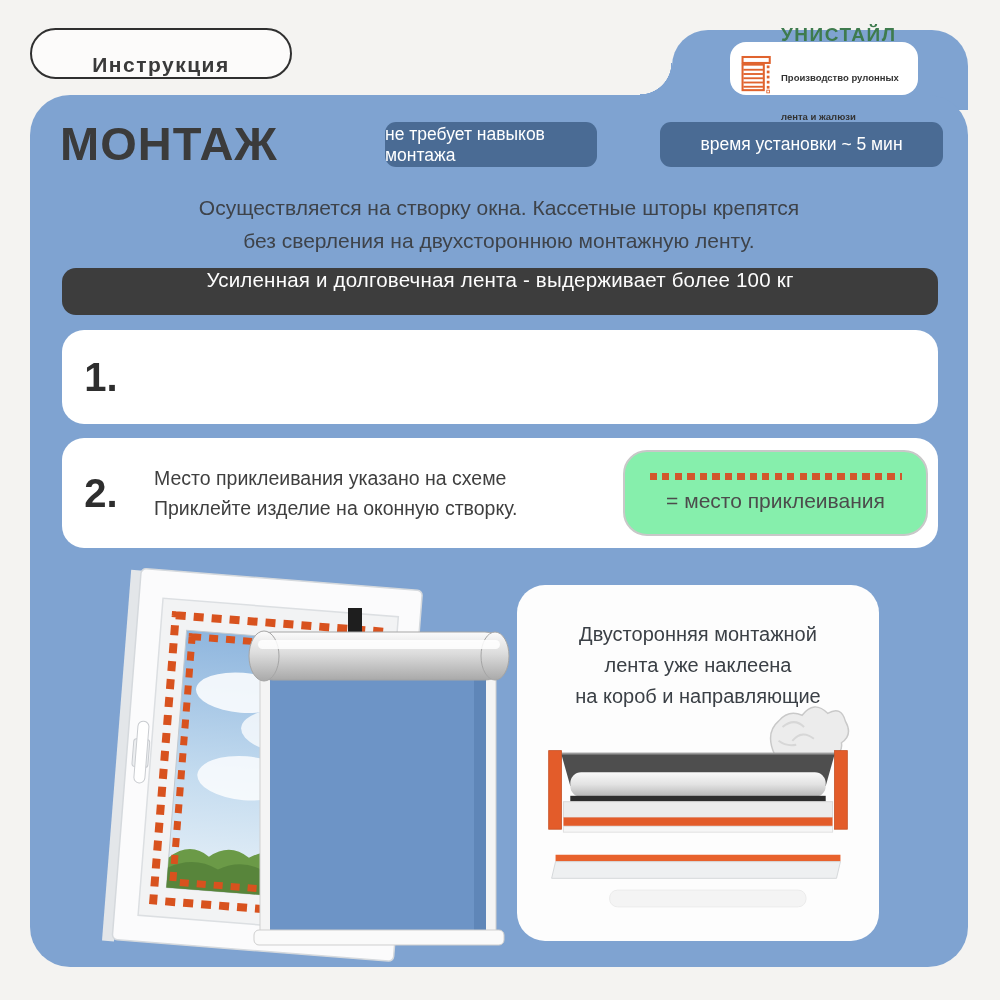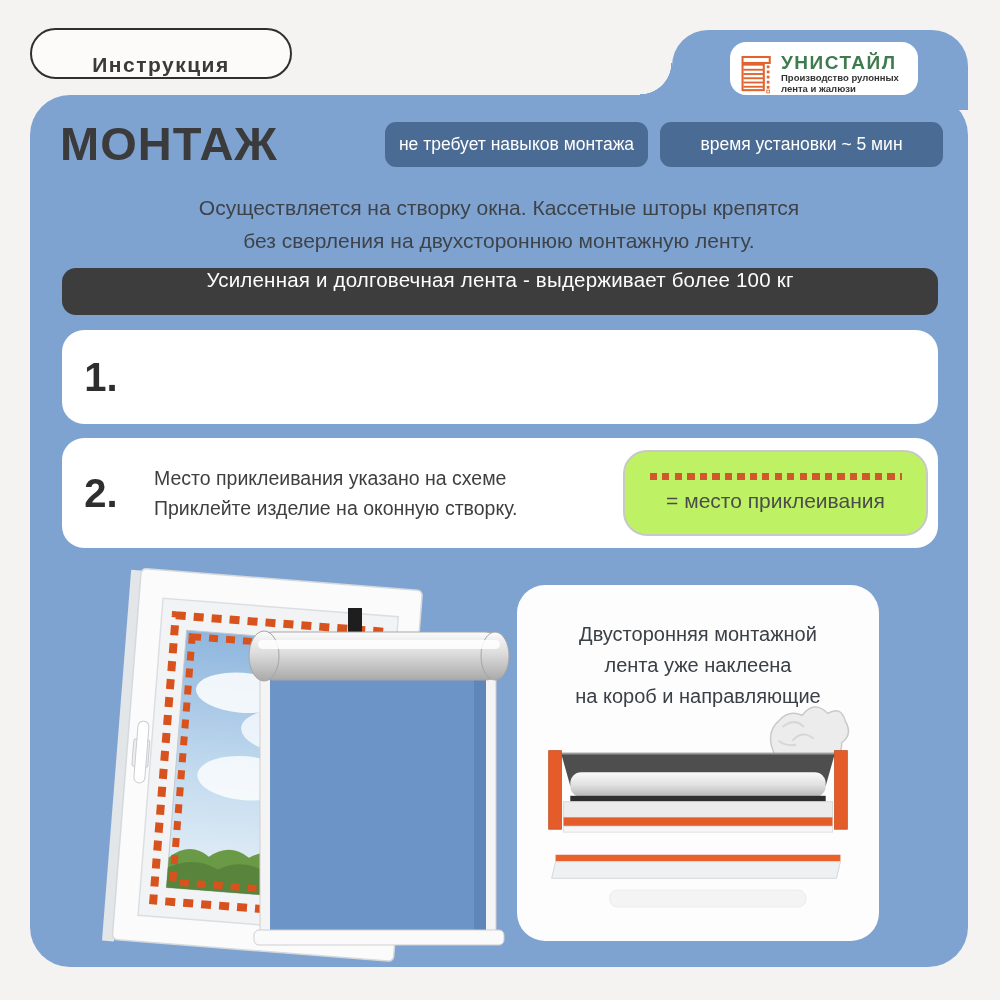--- a/index.html
+++ b/index.html
@@ -26,38 +26,38 @@
     background:radial-gradient(circle at 0 0, rgba(0,0,0,0) 31px, #7fa3d1 31.5px);
   }
   .logo-card{
     position:absolute; left:730px; top:42px; width:188px; height:53px;
     background:#ffffff; border-radius:16px;
     display:flex; align-items:center; padding:15px 8px 5px 10px; gap:7px;
   }
   .logo-icon{ flex:0 0 auto; width:34px; height:40px; }
   .logo-text{ display:flex; flex-direction:column; justify-content:center; }
   .brand-name{ font-size:19px; font-weight:700; letter-spacing:1.5px; color:#3e7b4e; line-height:20px; }
-  .brand-tagline{ font-size:9.5px; font-weight:700; color:#333; line-height:10.5px; }
+  .brand-tagline{ font-size:9.5px; font-weight:700; color:#333; line-height:10.5px;margin-top:28px; }
 
   
   .panel{
     position:absolute; left:30px; top:95px; width:938px; height:872px;
     background:#7fa3d1; border-radius:40px;
   }
 
   .page-title{
     position:absolute; left:60px; top:116px;
     font-size:47px; font-weight:800; letter-spacing:1px; color:#3b3b3b;
   }
   .badge{
     position:absolute; top:122px; height:45px; background:#4a6b94; border-radius:11px;
     color:#fff; font-size:17.5px; font-weight:500;
     display:flex; align-items:center; justify-content:center;
   }
-  .badge-1{ left:385px; width:263px; }
+  .badge-1{ left:385px; width:212px; }
   .badge-2{ left:660px; width:283px; }
 
   .intro-text{
     position:absolute; left:30px; top:191px; width:938px;
     text-align:center; font-size:21px; line-height:33px; font-weight:500; color:#3e434a;
   }
 
   .highlight-bar{
     position:absolute; left:62px; top:268px; width:876px; height:47px;
     background:#3d3d3d; border-radius:14px;
@@ -76,21 +76,21 @@
   }
   .step-text{
     position:absolute; top:50%; transform:translateY(-50%);
     font-size:19.5px; line-height:30px; color:#3f3f3f; font-weight:500;
   }
   .step-card-1 .step-text{ left:70px; }
   .step-card-2 .step-text{ left:92px; }
 
   .tape-legend{
     position:absolute; left:561px; top:12px; width:305px; height:86px;
-    background:#bef264; border:2px solid #c8c8c8; border-radius:24px;
+    background:#86efac; border:2px solid #c8c8c8; border-radius:24px;
     display:flex; flex-direction:column; align-items:center; justify-content:center; gap:9px;
   }
   .tape-dashes{
     width:252px; height:7px;
     background:repeating-linear-gradient(90deg,#d2572c 0 7px, transparent 7px 12.5px);
   }
   .tape-legend-label{ font-size:21px; color:#4c4c4c; font-weight:500; }
 
   .window-illustration{ position:absolute; left:100px; top:556px; width:425px; height:410px; }
 

